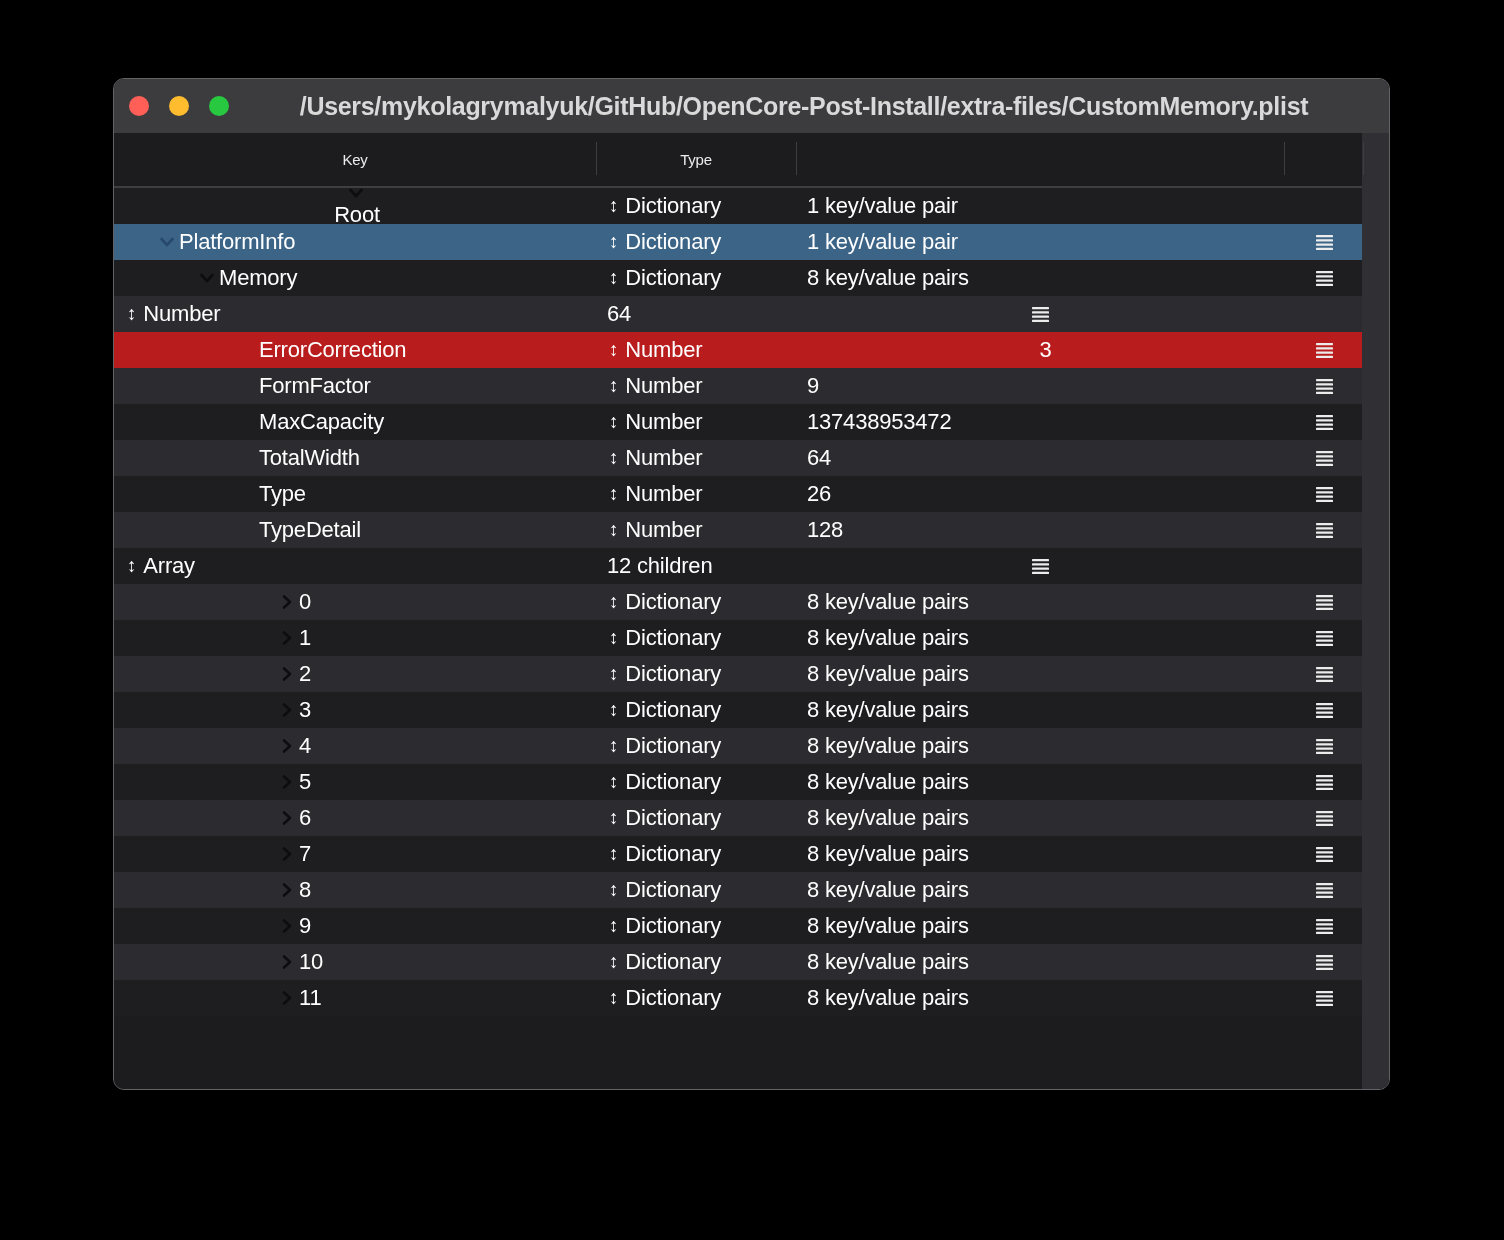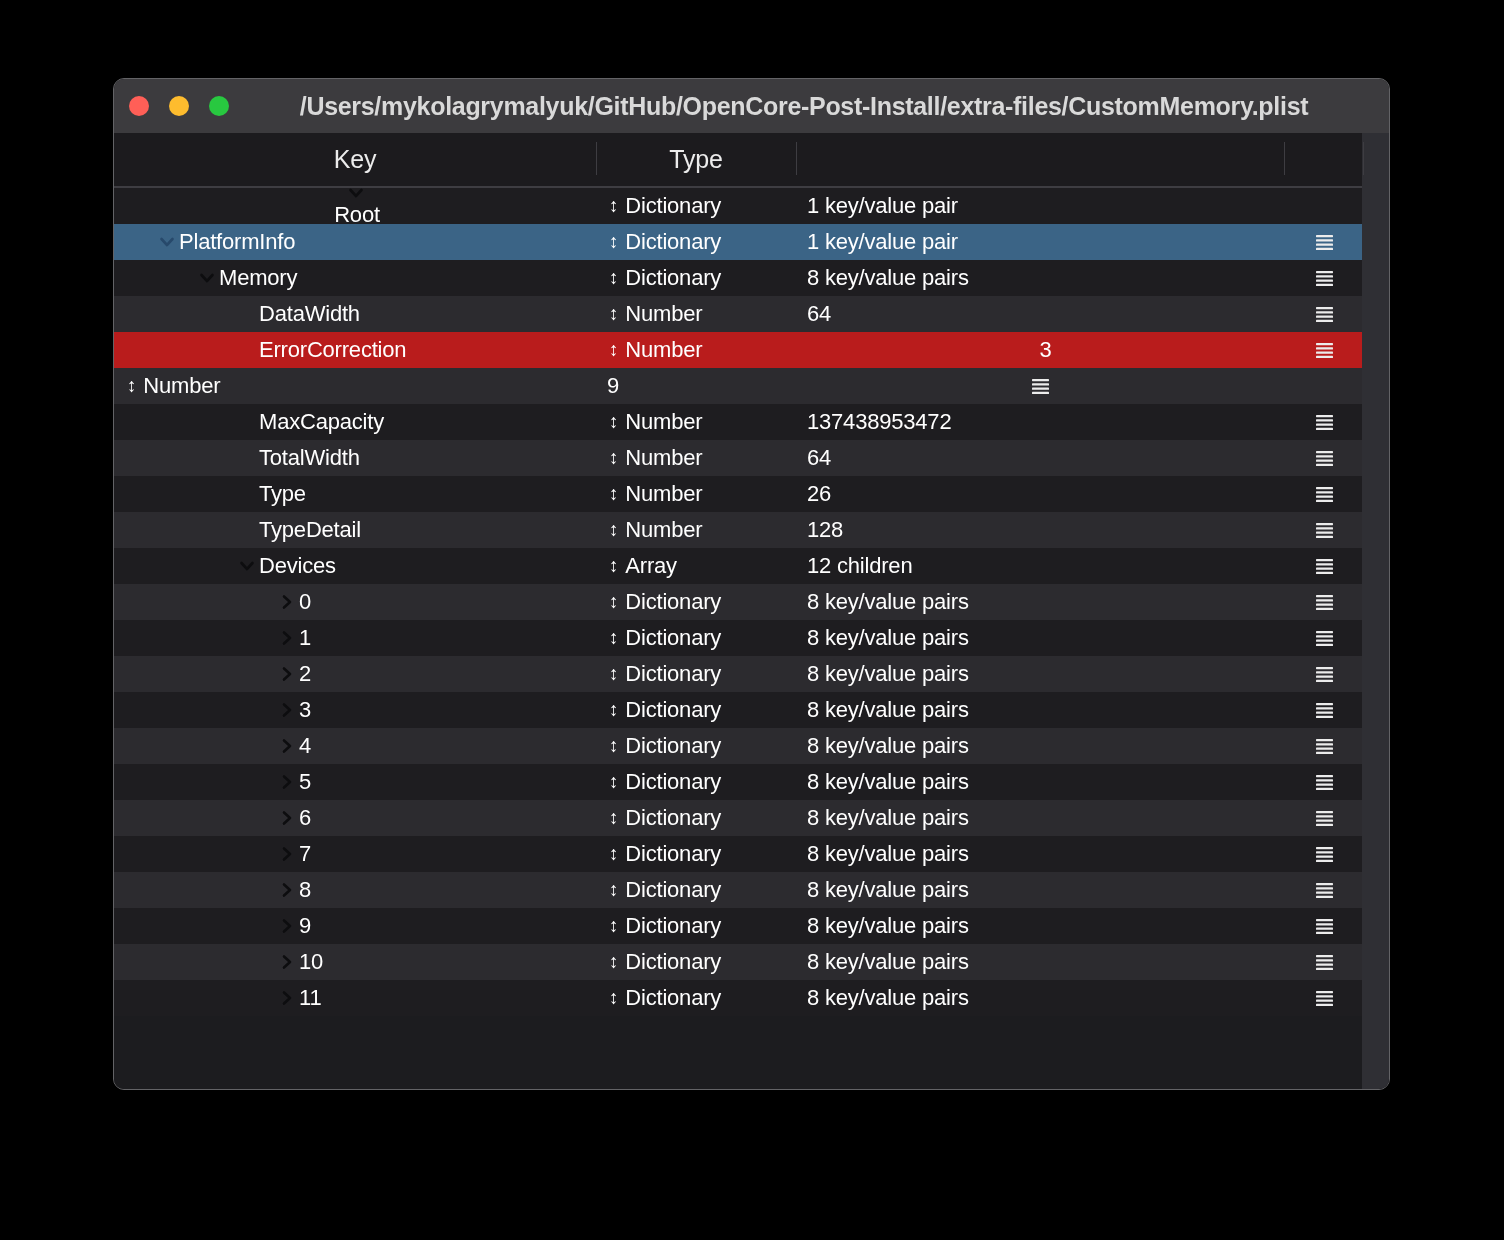--- a/index.html
+++ b/index.html
@@ -31,21 +31,21 @@
   .gutter {
     position:absolute; top:0; right:0; bottom:0; width:27px;
     background:var(--gutter,#2f2f34);
   }
   .main { position:absolute; top:0; left:0; right:27px; bottom:0; }
   .header {
     height:55px; background:var(--header-bg,#1c1b1e); position:relative;
     border-bottom:2px solid var(--divider,#3e3d42); box-sizing:border-box;
     display:grid; grid-template-columns:482px 200px 488px 80px; align-items:center;
   }
-  .hcell { text-align:center; color:#ececec; font-size:25px; font-weight:500; letter-spacing:-0.2px; }
+  .hcell { text-align:center; color:#ececec; font-size:15px; font-weight:500; letter-spacing:-0.2px; }
   .vline { position:absolute; top:9px; bottom:11px; width:1px; background:var(--divider,#3e3d42); }
   .vline.v1 { left:482px; } .vline.v2 { left:682px; } .vline.v3 { left:1170px; } .vline.v4 { left:1249px; }
   .rows { }
   .row {
     height:36px; display:grid; grid-template-columns:482px 200px 488px 80px;
     align-items:center; color:#fff; font-size:22px; letter-spacing:-0.2px;
   }
   .cell { box-sizing:border-box; }
   .key-cell { display:flex; align-items:center; overflow:hidden; white-space:nowrap; }
   .chevron {
@@ -159,28 +159,20 @@
         <svg width="17" height="15" viewBox="0 0 17 15">
           <rect x="0" y="0" width="17" height="2.2" rx="0.6" fill="#ececec"></rect>
           <rect x="0" y="4.3" width="17" height="2.2" rx="0.6" fill="#ececec"></rect>
           <rect x="0" y="8.6" width="17" height="2.2" rx="0.6" fill="#ececec"></rect>
           <rect x="0" y="12.8" width="17" height="2.2" rx="0.6" fill="#ececec"></rect>
         </svg>
       </span>
     </div>
   </div>
           <div class="row" style="background: rgb(44, 43, 47);">
-    <div class="cell key-cell" style="padding-left: 124px;">
-      <span class="chevron" style="visibility: hidden;">
-        <svg width="18" height="18" viewBox="0 0 18 18">
-          <polyline points="3.5,6 9,12 14.5,6" fill="none" stroke="currentColor" stroke-width="2.6" stroke-linecap="round" stroke-linejoin="round"></polyline>
-        </svg>
-      </span>
-      <span class="key-label">DataWidth</span>
-    </div>
     <div class="cell type-cell">
       <span class="updown">↕</span>
       <span class="type-label">Number</span>
     </div>
     <div class="cell value-cell">
       <span class="value-label">64</span>
     </div>
     <div class="cell menu-cell">
       <span class="hamburger">
         <svg width="17" height="15" viewBox="0 0 17 15">
@@ -213,126 +205,134 @@
         <svg width="17" height="15" viewBox="0 0 17 15">
           <rect x="0" y="0" width="17" height="2.2" rx="0.6" fill="#ececec"></rect>
           <rect x="0" y="4.3" width="17" height="2.2" rx="0.6" fill="#ececec"></rect>
           <rect x="0" y="8.6" width="17" height="2.2" rx="0.6" fill="#ececec"></rect>
           <rect x="0" y="12.8" width="17" height="2.2" rx="0.6" fill="#ececec"></rect>
         </svg>
       </span>
     </div>
   </div>
           <div class="row" style="background: rgb(44, 43, 47);">
-    <div class="cell type-cell">
-      <span class="updown">↕</span>
-      <span class="type-label">Number</span>
-    </div>
-    <div class="cell value-cell">
-      <span class="value-label">9</span>
-    </div>
-    <div class="cell menu-cell">
-      <span class="hamburger">
-        <svg width="17" height="15" viewBox="0 0 17 15">
-          <rect x="0" y="0" width="17" height="2.2" rx="0.6" fill="#ececec"></rect>
-          <rect x="0" y="4.3" width="17" height="2.2" rx="0.6" fill="#ececec"></rect>
-          <rect x="0" y="8.6" width="17" height="2.2" rx="0.6" fill="#ececec"></rect>
-          <rect x="0" y="12.8" width="17" height="2.2" rx="0.6" fill="#ececec"></rect>
-        </svg>
-      </span>
-    </div>
-  </div>
-          <div class="row" style="background: rgb(30, 29, 32);">
     <div class="cell key-cell" style="padding-left: 124px;">
       <span class="chevron" style="visibility: hidden;">
         <svg width="18" height="18" viewBox="0 0 18 18">
           <polyline points="3.5,6 9,12 14.5,6" fill="none" stroke="currentColor" stroke-width="2.6" stroke-linecap="round" stroke-linejoin="round"></polyline>
         </svg>
       </span>
-      <span class="key-label">MaxCapacity</span>
+      <span class="key-label">FormFactor</span>
     </div>
     <div class="cell type-cell">
       <span class="updown">↕</span>
       <span class="type-label">Number</span>
     </div>
     <div class="cell value-cell">
-      <span class="value-label">137438953472</span>
-    </div>
-    <div class="cell menu-cell">
-      <span class="hamburger">
-        <svg width="17" height="15" viewBox="0 0 17 15">
-          <rect x="0" y="0" width="17" height="2.2" rx="0.6" fill="#ececec"></rect>
-          <rect x="0" y="4.3" width="17" height="2.2" rx="0.6" fill="#ececec"></rect>
-          <rect x="0" y="8.6" width="17" height="2.2" rx="0.6" fill="#ececec"></rect>
-          <rect x="0" y="12.8" width="17" height="2.2" rx="0.6" fill="#ececec"></rect>
-        </svg>
-      </span>
-    </div>
-  </div>
-          <div class="row" style="background: rgb(44, 43, 47);">
+      <span class="value-label">9</span>
+    </div>
+    <div class="cell menu-cell">
+      <span class="hamburger">
+        <svg width="17" height="15" viewBox="0 0 17 15">
+          <rect x="0" y="0" width="17" height="2.2" rx="0.6" fill="#ececec"></rect>
+          <rect x="0" y="4.3" width="17" height="2.2" rx="0.6" fill="#ececec"></rect>
+          <rect x="0" y="8.6" width="17" height="2.2" rx="0.6" fill="#ececec"></rect>
+          <rect x="0" y="12.8" width="17" height="2.2" rx="0.6" fill="#ececec"></rect>
+        </svg>
+      </span>
+    </div>
+  </div>
+          <div class="row" style="background: rgb(30, 29, 32);">
     <div class="cell key-cell" style="padding-left: 124px;">
       <span class="chevron" style="visibility: hidden;">
         <svg width="18" height="18" viewBox="0 0 18 18">
           <polyline points="3.5,6 9,12 14.5,6" fill="none" stroke="currentColor" stroke-width="2.6" stroke-linecap="round" stroke-linejoin="round"></polyline>
         </svg>
       </span>
-      <span class="key-label">TotalWidth</span>
+      <span class="key-label">MaxCapacity</span>
     </div>
     <div class="cell type-cell">
       <span class="updown">↕</span>
       <span class="type-label">Number</span>
     </div>
     <div class="cell value-cell">
-      <span class="value-label">64</span>
-    </div>
-    <div class="cell menu-cell">
-      <span class="hamburger">
-        <svg width="17" height="15" viewBox="0 0 17 15">
-          <rect x="0" y="0" width="17" height="2.2" rx="0.6" fill="#ececec"></rect>
-          <rect x="0" y="4.3" width="17" height="2.2" rx="0.6" fill="#ececec"></rect>
-          <rect x="0" y="8.6" width="17" height="2.2" rx="0.6" fill="#ececec"></rect>
-          <rect x="0" y="12.8" width="17" height="2.2" rx="0.6" fill="#ececec"></rect>
-        </svg>
-      </span>
-    </div>
-  </div>
-          <div class="row" style="background: rgb(30, 29, 32);">
+      <span class="value-label">137438953472</span>
+    </div>
+    <div class="cell menu-cell">
+      <span class="hamburger">
+        <svg width="17" height="15" viewBox="0 0 17 15">
+          <rect x="0" y="0" width="17" height="2.2" rx="0.6" fill="#ececec"></rect>
+          <rect x="0" y="4.3" width="17" height="2.2" rx="0.6" fill="#ececec"></rect>
+          <rect x="0" y="8.6" width="17" height="2.2" rx="0.6" fill="#ececec"></rect>
+          <rect x="0" y="12.8" width="17" height="2.2" rx="0.6" fill="#ececec"></rect>
+        </svg>
+      </span>
+    </div>
+  </div>
+          <div class="row" style="background: rgb(44, 43, 47);">
     <div class="cell key-cell" style="padding-left: 124px;">
       <span class="chevron" style="visibility: hidden;">
         <svg width="18" height="18" viewBox="0 0 18 18">
           <polyline points="3.5,6 9,12 14.5,6" fill="none" stroke="currentColor" stroke-width="2.6" stroke-linecap="round" stroke-linejoin="round"></polyline>
         </svg>
       </span>
-      <span class="key-label">Type</span>
+      <span class="key-label">TotalWidth</span>
     </div>
     <div class="cell type-cell">
       <span class="updown">↕</span>
       <span class="type-label">Number</span>
     </div>
     <div class="cell value-cell">
-      <span class="value-label">26</span>
-    </div>
-    <div class="cell menu-cell">
-      <span class="hamburger">
-        <svg width="17" height="15" viewBox="0 0 17 15">
-          <rect x="0" y="0" width="17" height="2.2" rx="0.6" fill="#ececec"></rect>
-          <rect x="0" y="4.3" width="17" height="2.2" rx="0.6" fill="#ececec"></rect>
-          <rect x="0" y="8.6" width="17" height="2.2" rx="0.6" fill="#ececec"></rect>
-          <rect x="0" y="12.8" width="17" height="2.2" rx="0.6" fill="#ececec"></rect>
-        </svg>
-      </span>
-    </div>
-  </div>
-          <div class="row" style="background: rgb(44, 43, 47);">
+      <span class="value-label">64</span>
+    </div>
+    <div class="cell menu-cell">
+      <span class="hamburger">
+        <svg width="17" height="15" viewBox="0 0 17 15">
+          <rect x="0" y="0" width="17" height="2.2" rx="0.6" fill="#ececec"></rect>
+          <rect x="0" y="4.3" width="17" height="2.2" rx="0.6" fill="#ececec"></rect>
+          <rect x="0" y="8.6" width="17" height="2.2" rx="0.6" fill="#ececec"></rect>
+          <rect x="0" y="12.8" width="17" height="2.2" rx="0.6" fill="#ececec"></rect>
+        </svg>
+      </span>
+    </div>
+  </div>
+          <div class="row" style="background: rgb(30, 29, 32);">
     <div class="cell key-cell" style="padding-left: 124px;">
       <span class="chevron" style="visibility: hidden;">
         <svg width="18" height="18" viewBox="0 0 18 18">
           <polyline points="3.5,6 9,12 14.5,6" fill="none" stroke="currentColor" stroke-width="2.6" stroke-linecap="round" stroke-linejoin="round"></polyline>
         </svg>
       </span>
+      <span class="key-label">Type</span>
+    </div>
+    <div class="cell type-cell">
+      <span class="updown">↕</span>
+      <span class="type-label">Number</span>
+    </div>
+    <div class="cell value-cell">
+      <span class="value-label">26</span>
+    </div>
+    <div class="cell menu-cell">
+      <span class="hamburger">
+        <svg width="17" height="15" viewBox="0 0 17 15">
+          <rect x="0" y="0" width="17" height="2.2" rx="0.6" fill="#ececec"></rect>
+          <rect x="0" y="4.3" width="17" height="2.2" rx="0.6" fill="#ececec"></rect>
+          <rect x="0" y="8.6" width="17" height="2.2" rx="0.6" fill="#ececec"></rect>
+          <rect x="0" y="12.8" width="17" height="2.2" rx="0.6" fill="#ececec"></rect>
+        </svg>
+      </span>
+    </div>
+  </div>
+          <div class="row" style="background: rgb(44, 43, 47);">
+    <div class="cell key-cell" style="padding-left: 124px;">
+      <span class="chevron" style="visibility: hidden;">
+        <svg width="18" height="18" viewBox="0 0 18 18">
+          <polyline points="3.5,6 9,12 14.5,6" fill="none" stroke="currentColor" stroke-width="2.6" stroke-linecap="round" stroke-linejoin="round"></polyline>
+        </svg>
+      </span>
       <span class="key-label">TypeDetail</span>
     </div>
     <div class="cell type-cell">
       <span class="updown">↕</span>
       <span class="type-label">Number</span>
     </div>
     <div class="cell value-cell">
       <span class="value-label">128</span>
     </div>
     <div class="cell menu-cell">
@@ -340,28 +340,20 @@
         <svg width="17" height="15" viewBox="0 0 17 15">
           <rect x="0" y="0" width="17" height="2.2" rx="0.6" fill="#ececec"></rect>
           <rect x="0" y="4.3" width="17" height="2.2" rx="0.6" fill="#ececec"></rect>
           <rect x="0" y="8.6" width="17" height="2.2" rx="0.6" fill="#ececec"></rect>
           <rect x="0" y="12.8" width="17" height="2.2" rx="0.6" fill="#ececec"></rect>
         </svg>
       </span>
     </div>
   </div>
           <div class="row" style="background: rgb(30, 29, 32);">
-    <div class="cell key-cell" style="padding-left: 124px;">
-      <span class="chevron" style="color: rgb(13, 13, 15);">
-        <svg width="18" height="18" viewBox="0 0 18 18">
-          <polyline points="3.5,6 9,12 14.5,6" fill="none" stroke="currentColor" stroke-width="2.6" stroke-linecap="round" stroke-linejoin="round"></polyline>
-        </svg>
-      </span>
-      <span class="key-label">Devices</span>
-    </div>
     <div class="cell type-cell">
       <span class="updown">↕</span>
       <span class="type-label">Array</span>
     </div>
     <div class="cell value-cell">
       <span class="value-label">12 children</span>
     </div>
     <div class="cell menu-cell">
       <span class="hamburger">
         <svg width="17" height="15" viewBox="0 0 17 15">

